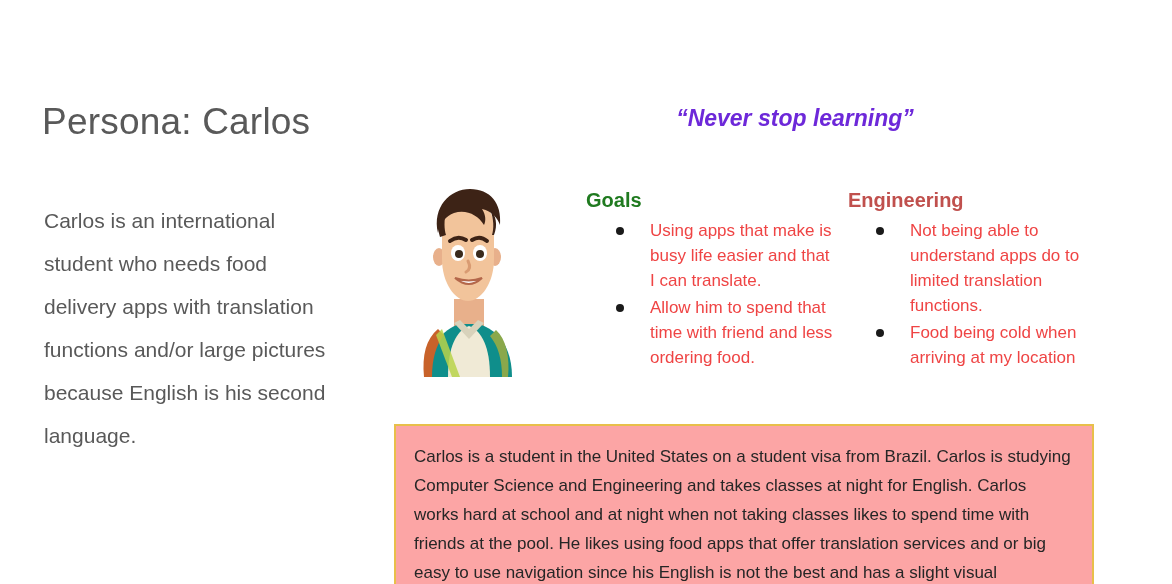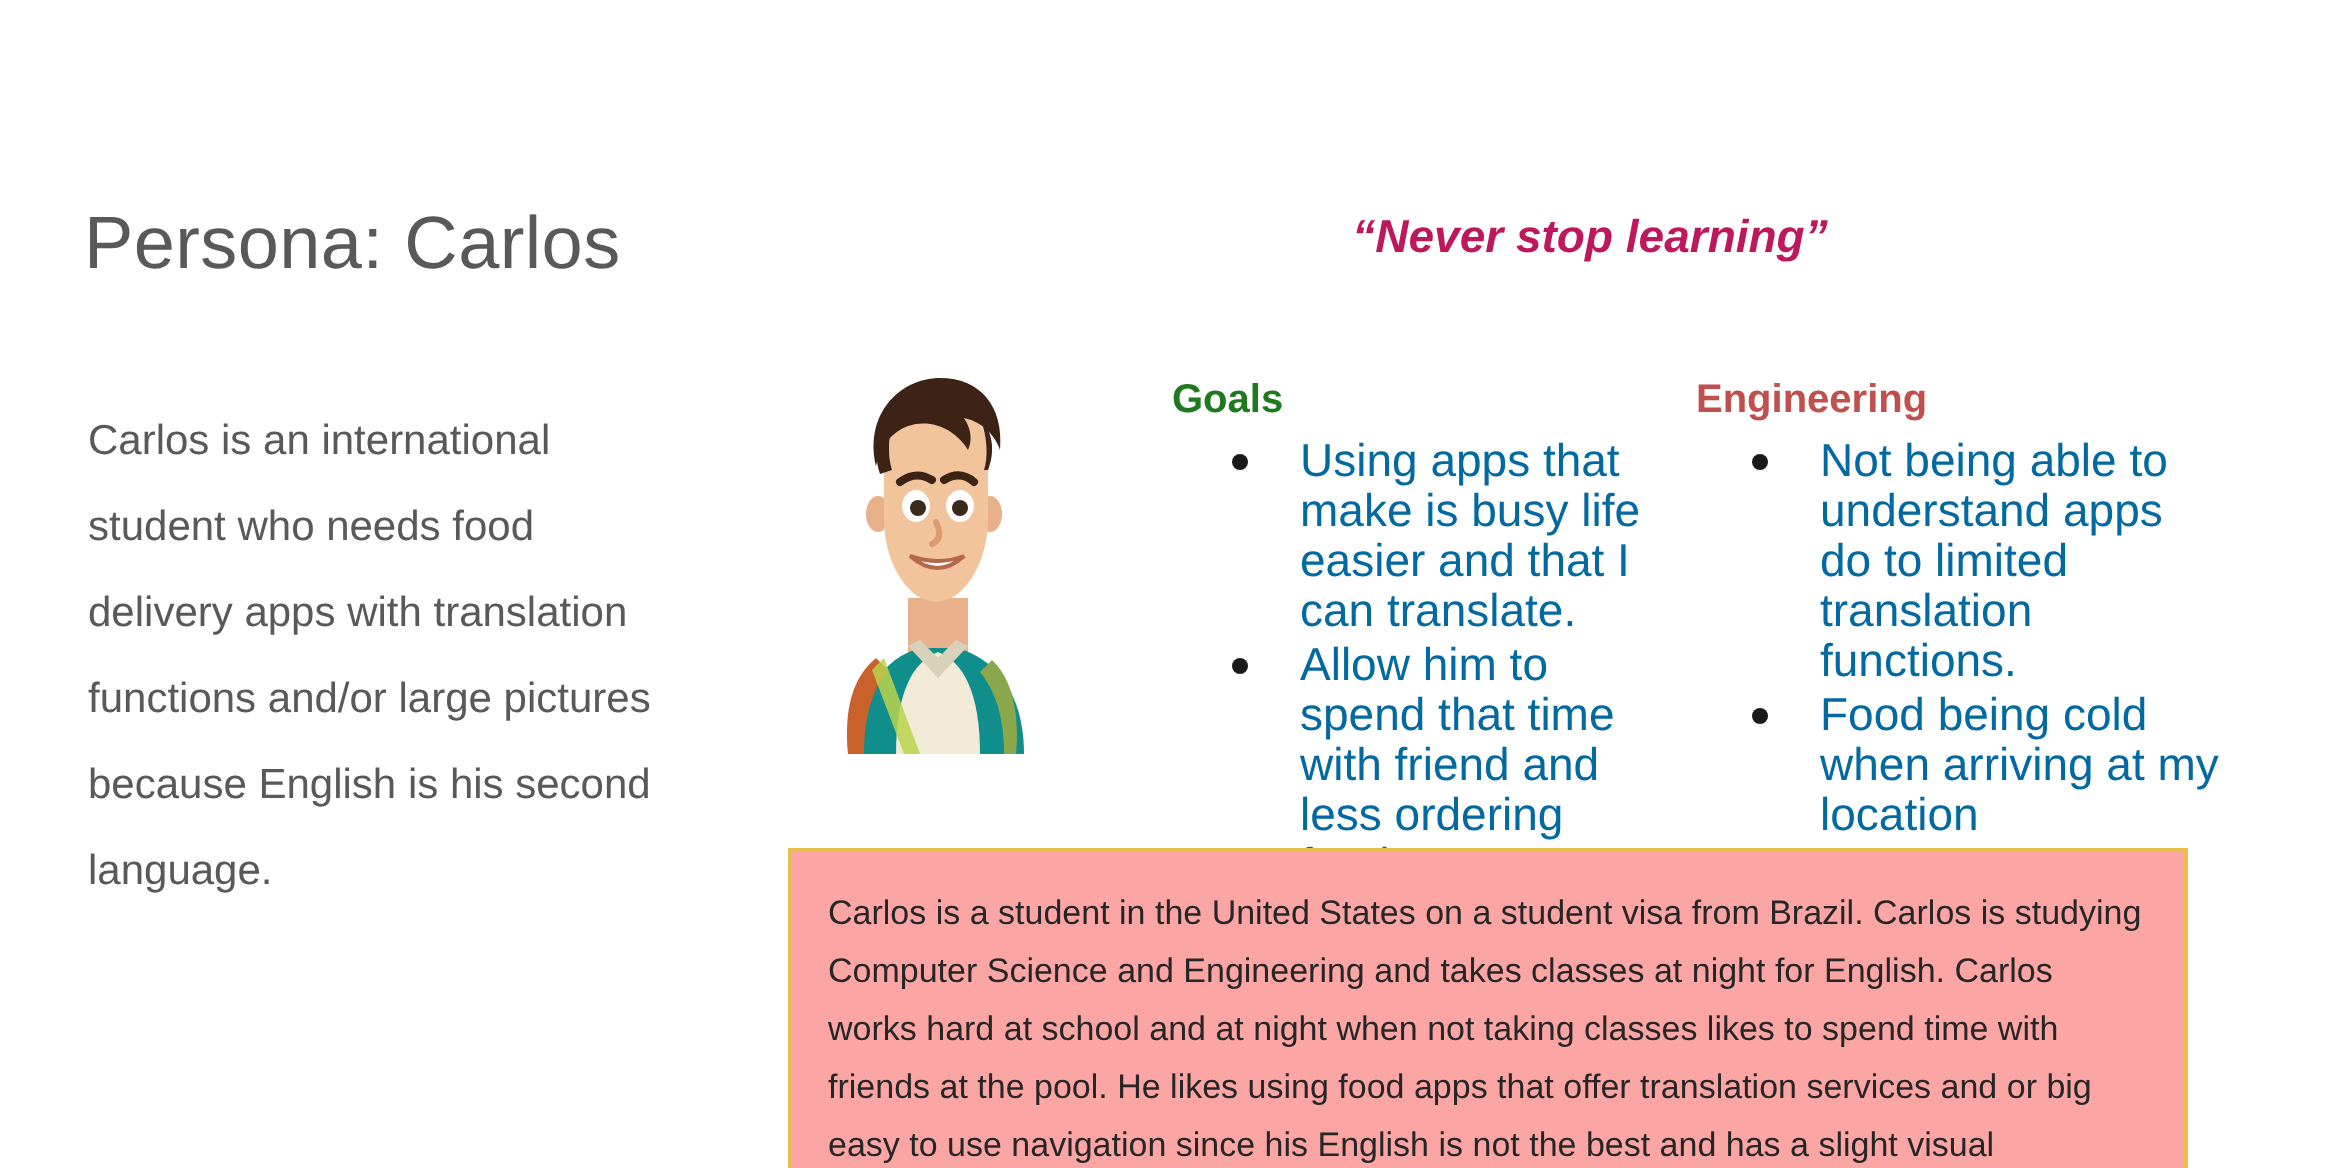--- a/index.html
+++ b/index.html
@@ -37,21 +37,21 @@
   
   .quote {
     position: absolute;
     left: 600px;
     top: 64px;
     width: 390px;
     text-align: center;
     font-size: 23px;
     font-style: italic;
     font-weight: bold;
-    color: #be185d;
+    color: #6d28d9;
   }
 
   
   .problem-block {
     position: absolute;
     left: 44px;
     top: 158px;
     width: 300px;
   }
   .problem-label {
@@ -93,23 +93,23 @@
   .col-frustrations .col-head { color: #c0504d; padding-left: 0px; }
 
   ul.bullets {
     list-style: none;
     margin: 0;
     padding: 0;
   }
   ul.bullets li {
     position: relative;
     padding-left: 64px;
-    font-size: 23px;
+    font-size: 17px;
     line-height: 25px;
-    color: #0369a1;
+    color: #ef4444;
     margin-bottom: 2px;
   }
   ul.bullets li::before {
     content: "";
     position: absolute;
     left: 30px;
     top: 9px;
     width: 8px;
     height: 8px;
     border-radius: 50%;

